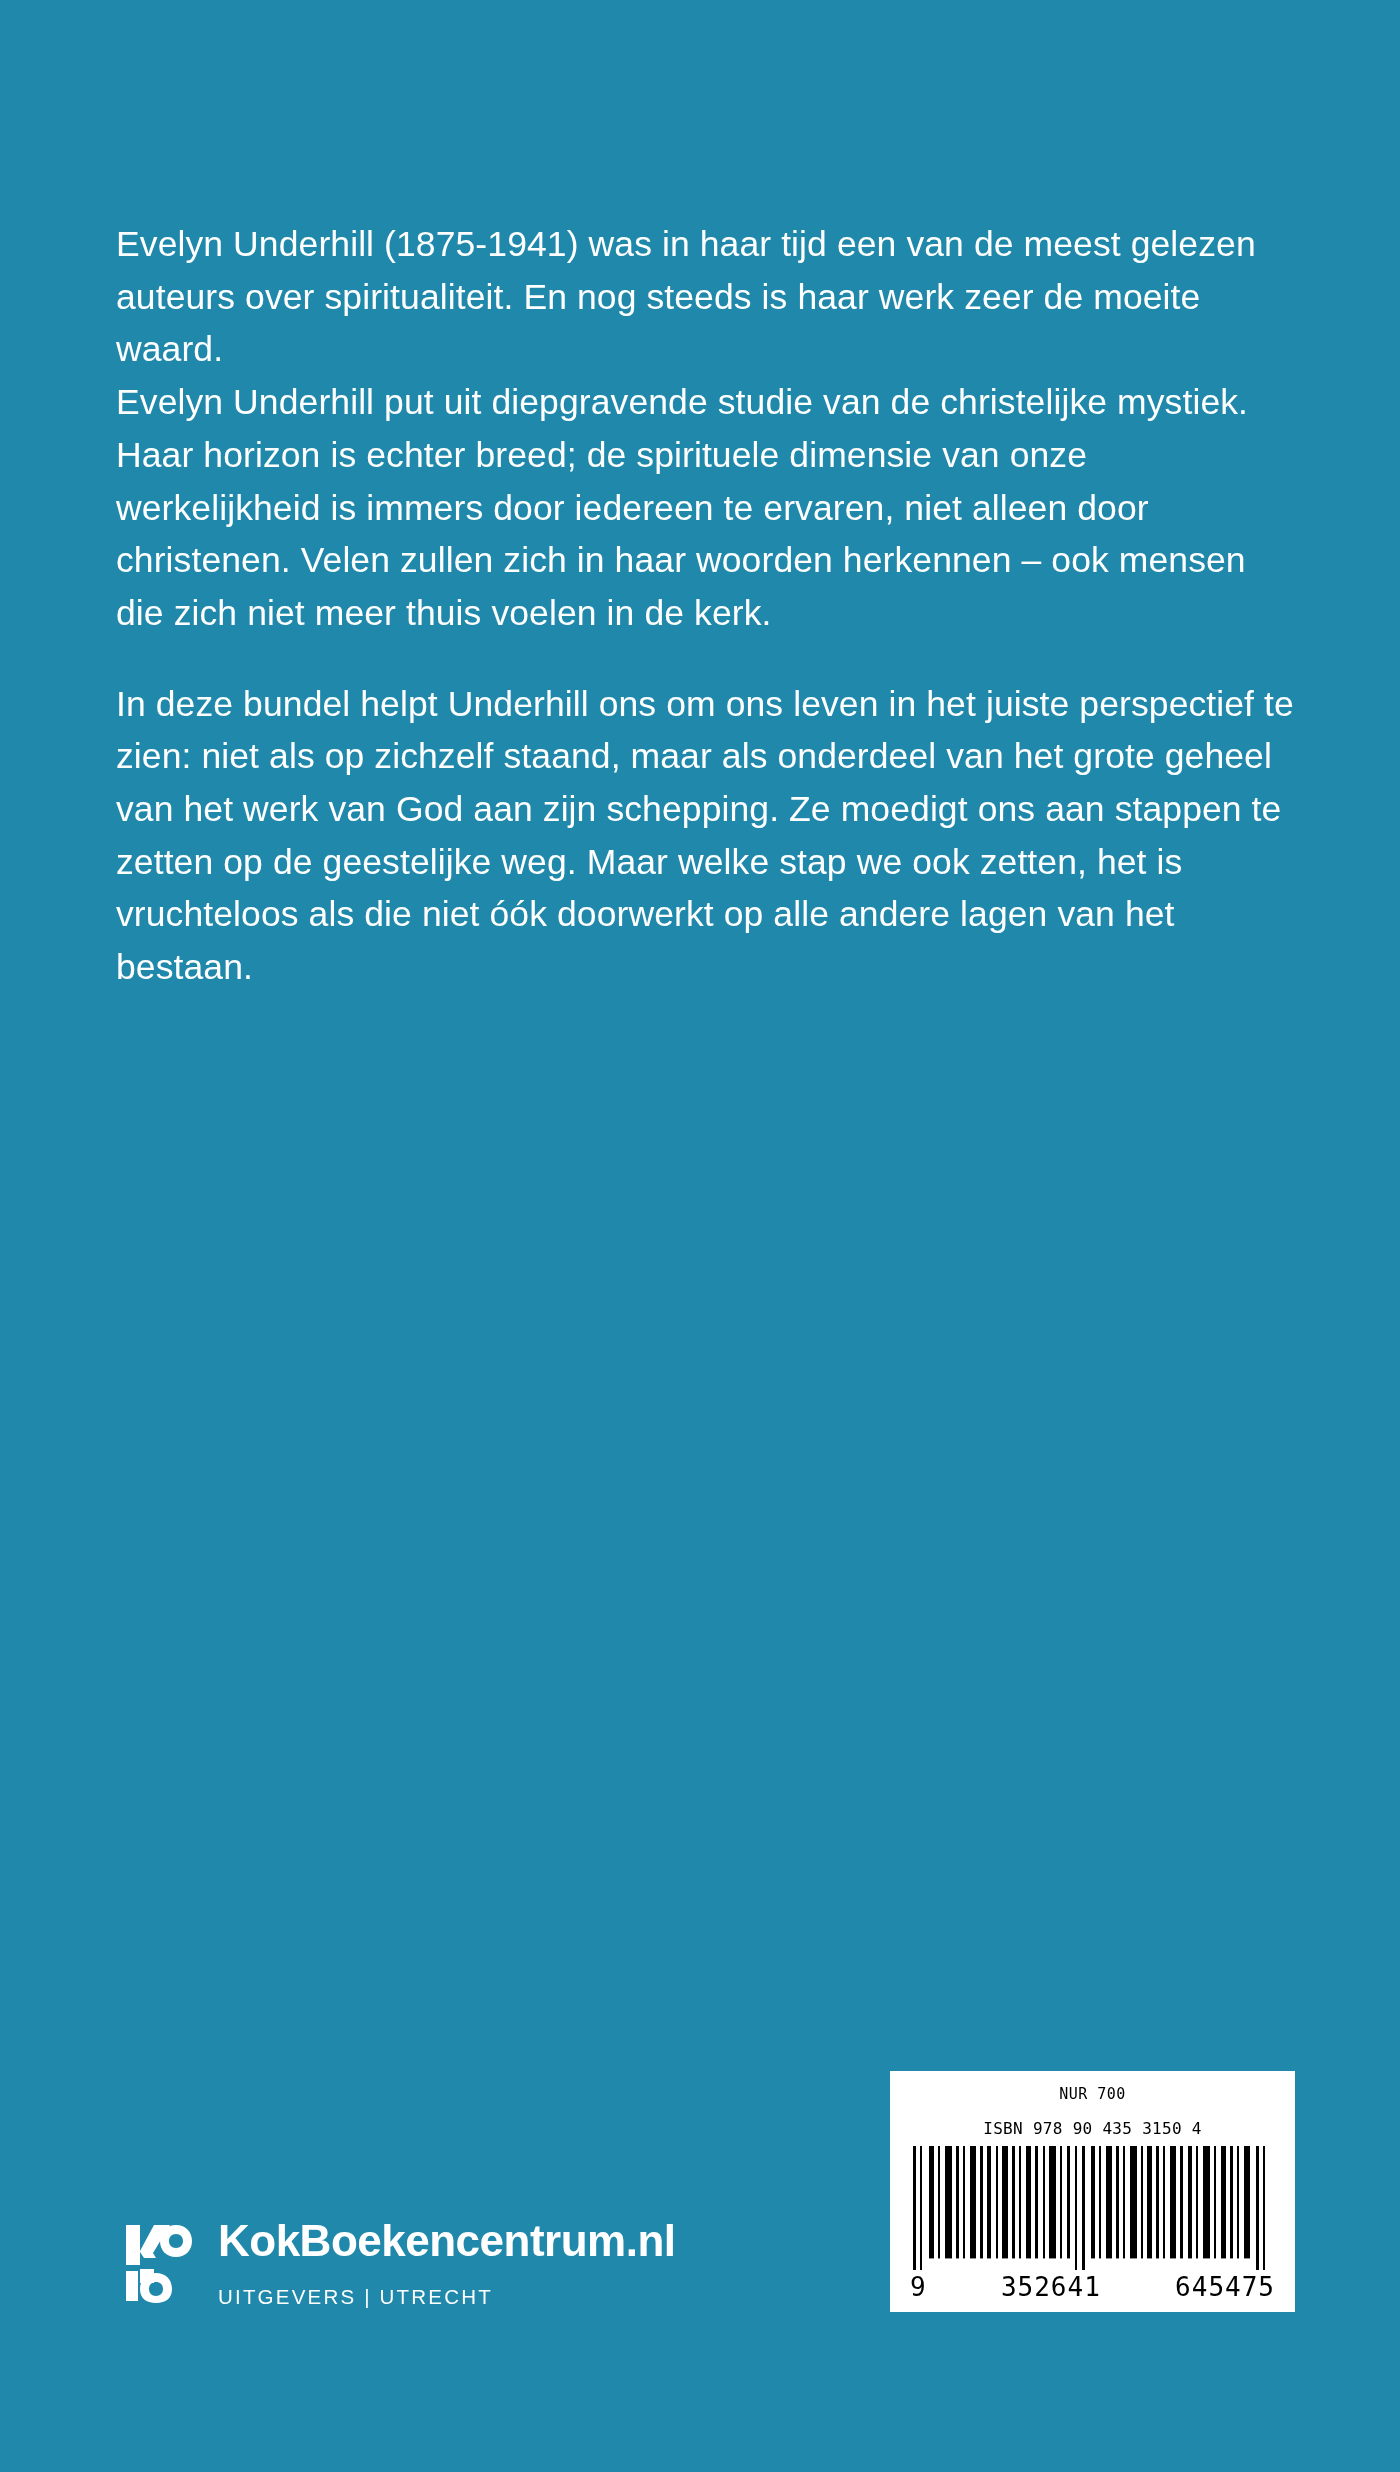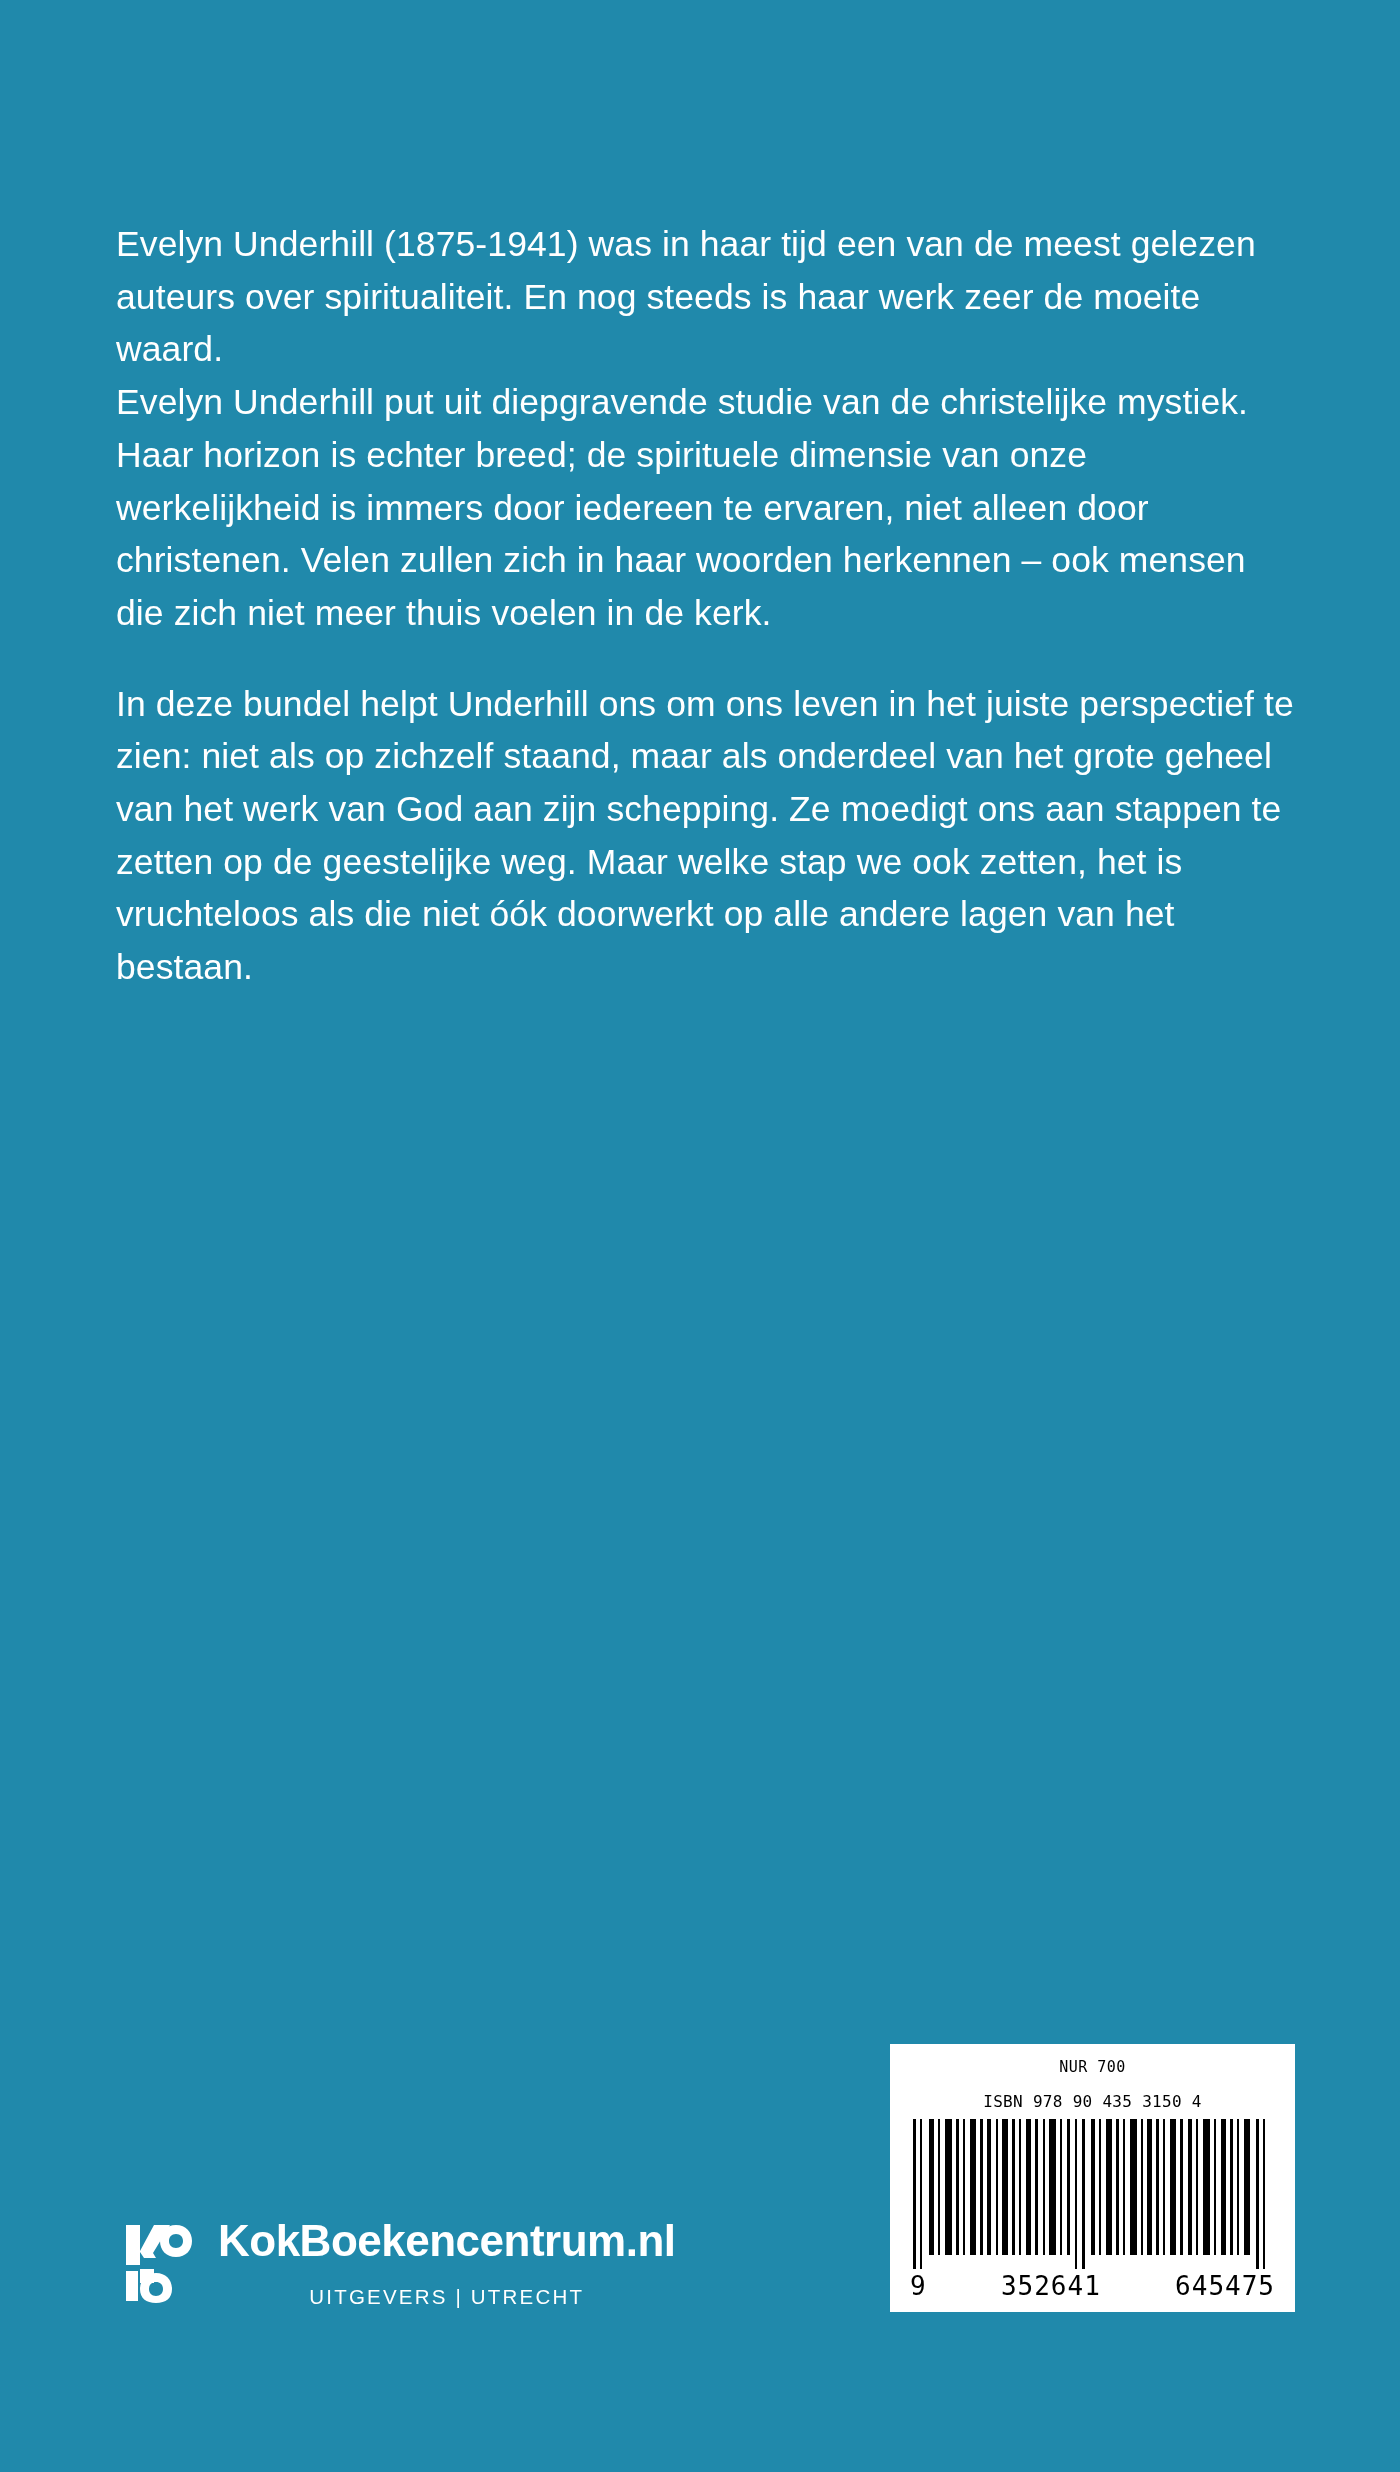--- a/index.html
+++ b/index.html
@@ -70,30 +70,29 @@
   }
   .pub-name .tld {
     font-weight: 700;
   }
   .pub-sub {
     color: #ffffff;
     font-size: 20.5px;
     letter-spacing: 2.2px;
     margin-top: 24px;
     white-space: nowrap;
-    text-align: center;
   }
 
   
   .barcode-box {
     position: absolute;
     right: 105px;
     bottom: 160px;
     width: 405px;
-    height: 268px;
+    height: 241px;
     background: #ffffff;
     border: 2px solid #ffffff;
     box-sizing: border-box;
     padding: 10px 12px 8px 12px;
     display: flex;
     flex-direction: column;
     align-items: center;
   }
   .bc-nur {
     font-family: "DejaVu Sans Mono", monospace;

